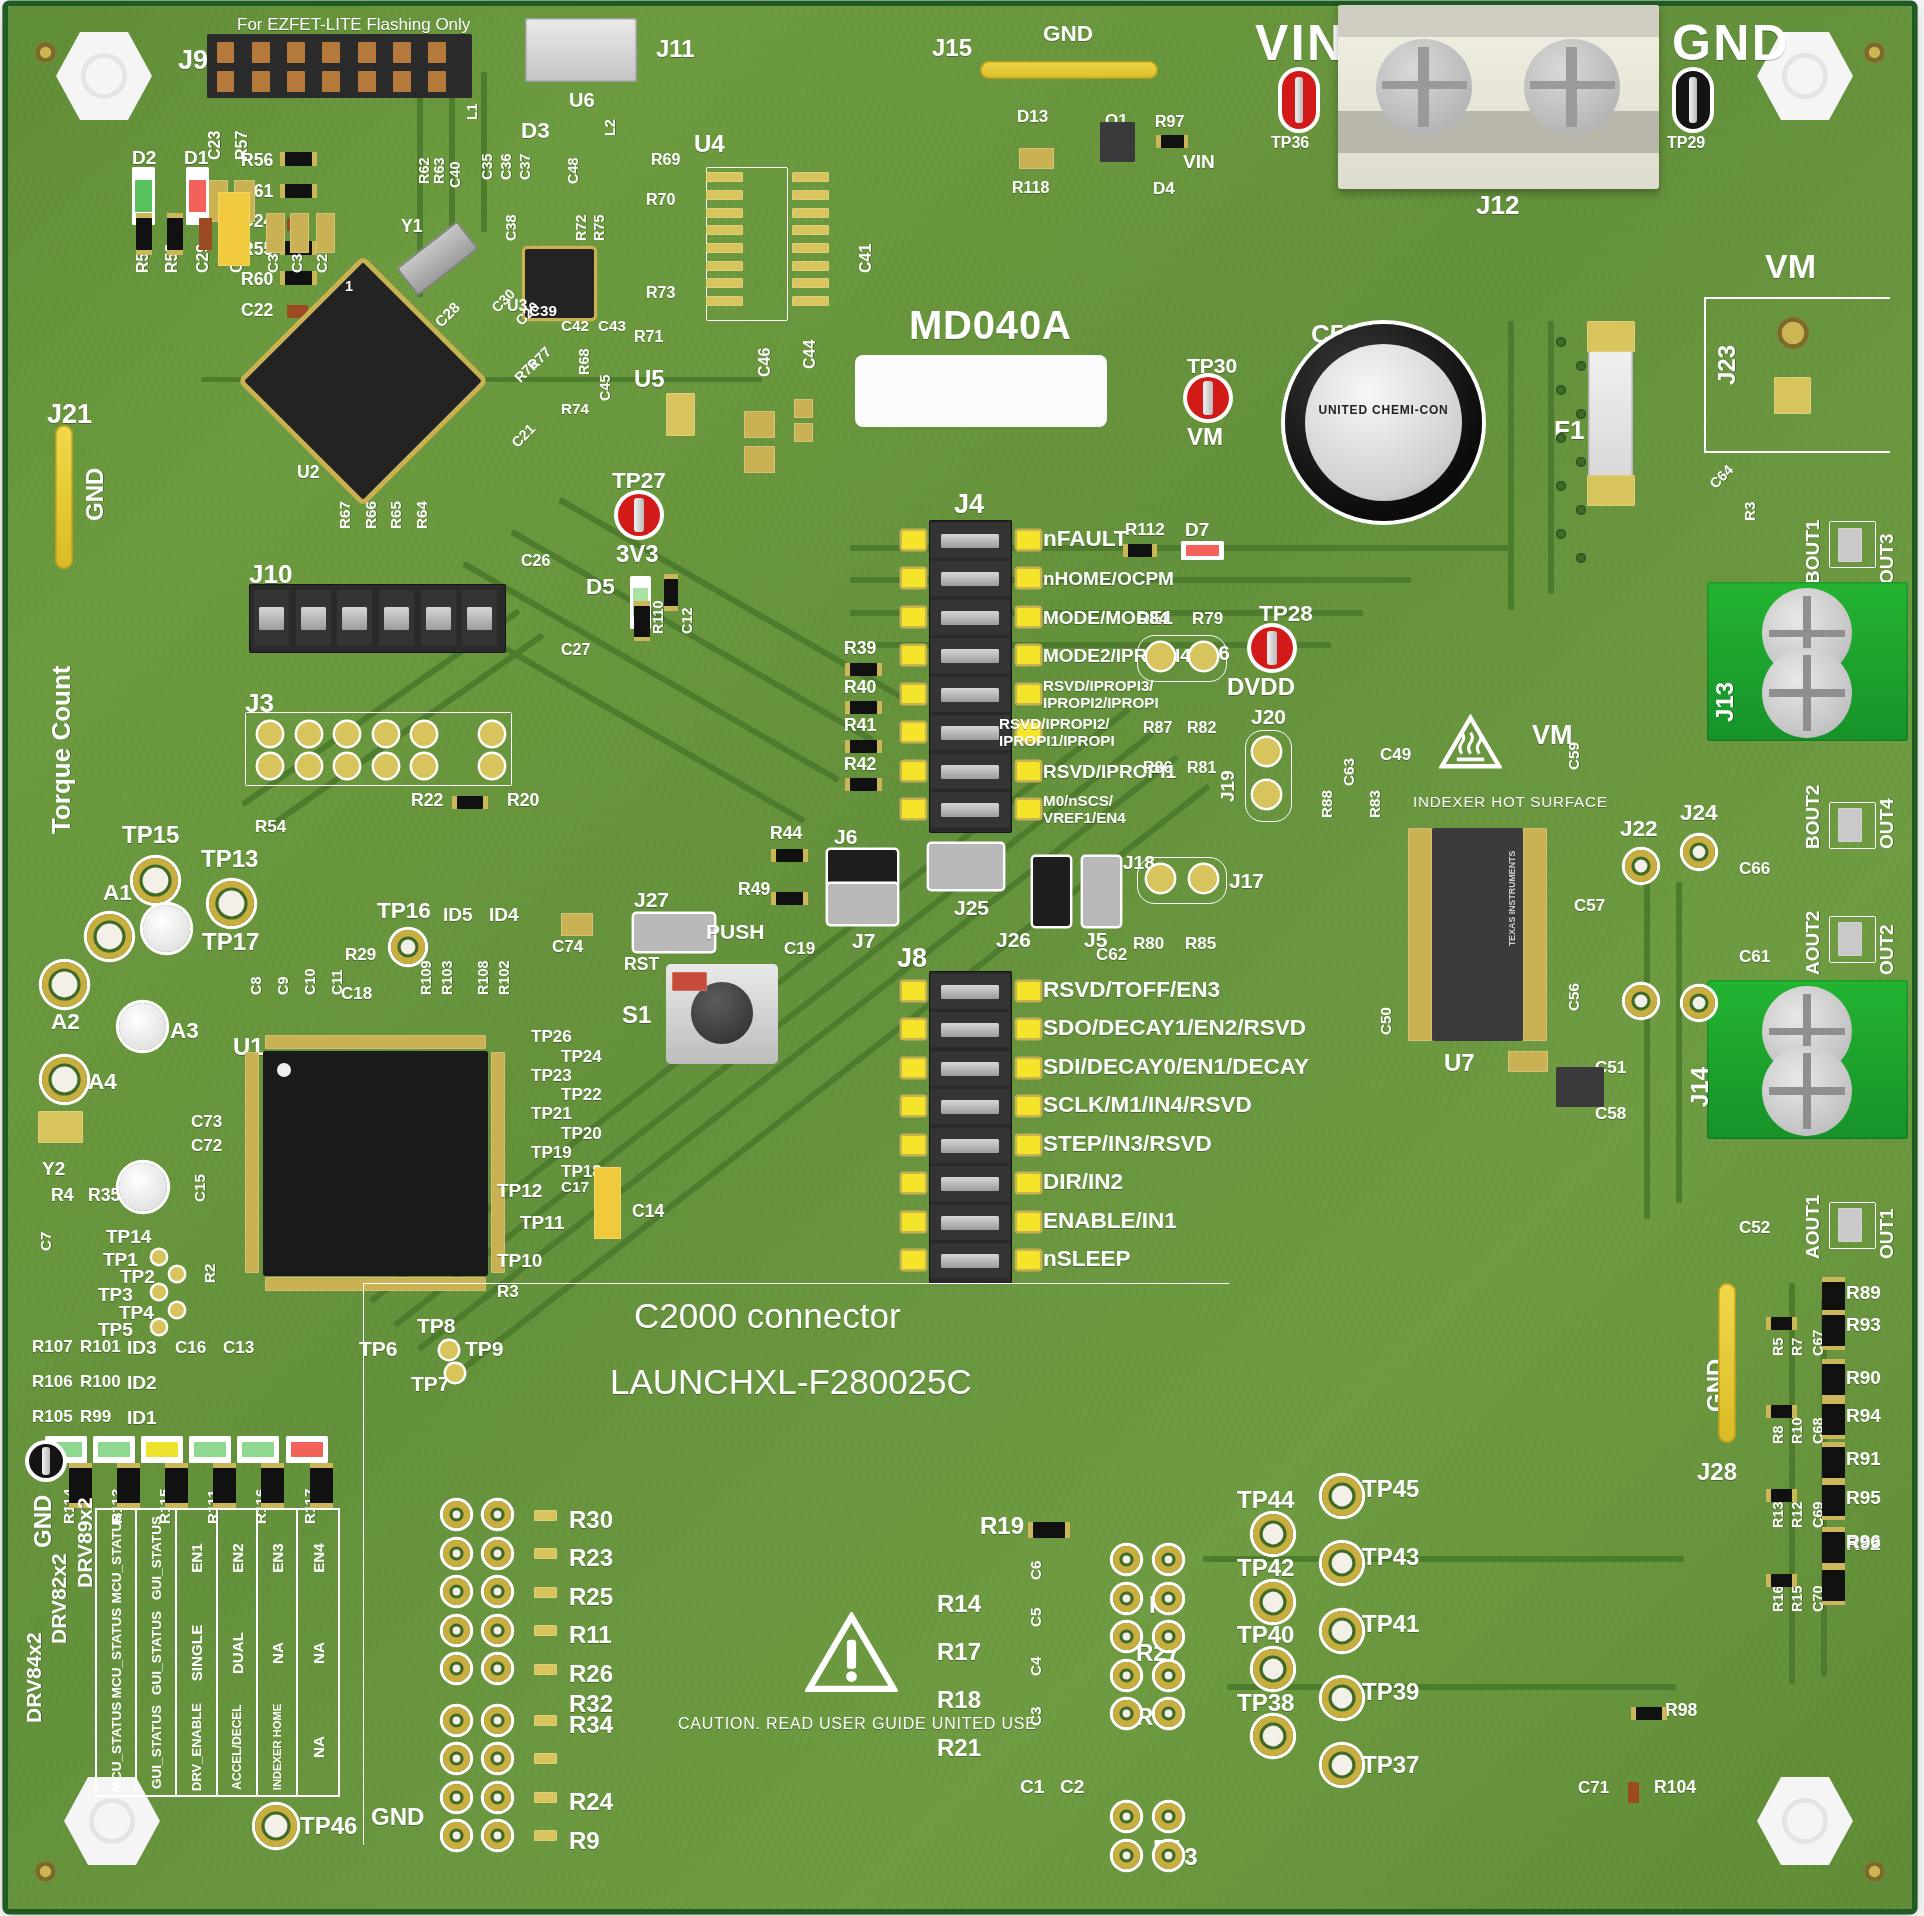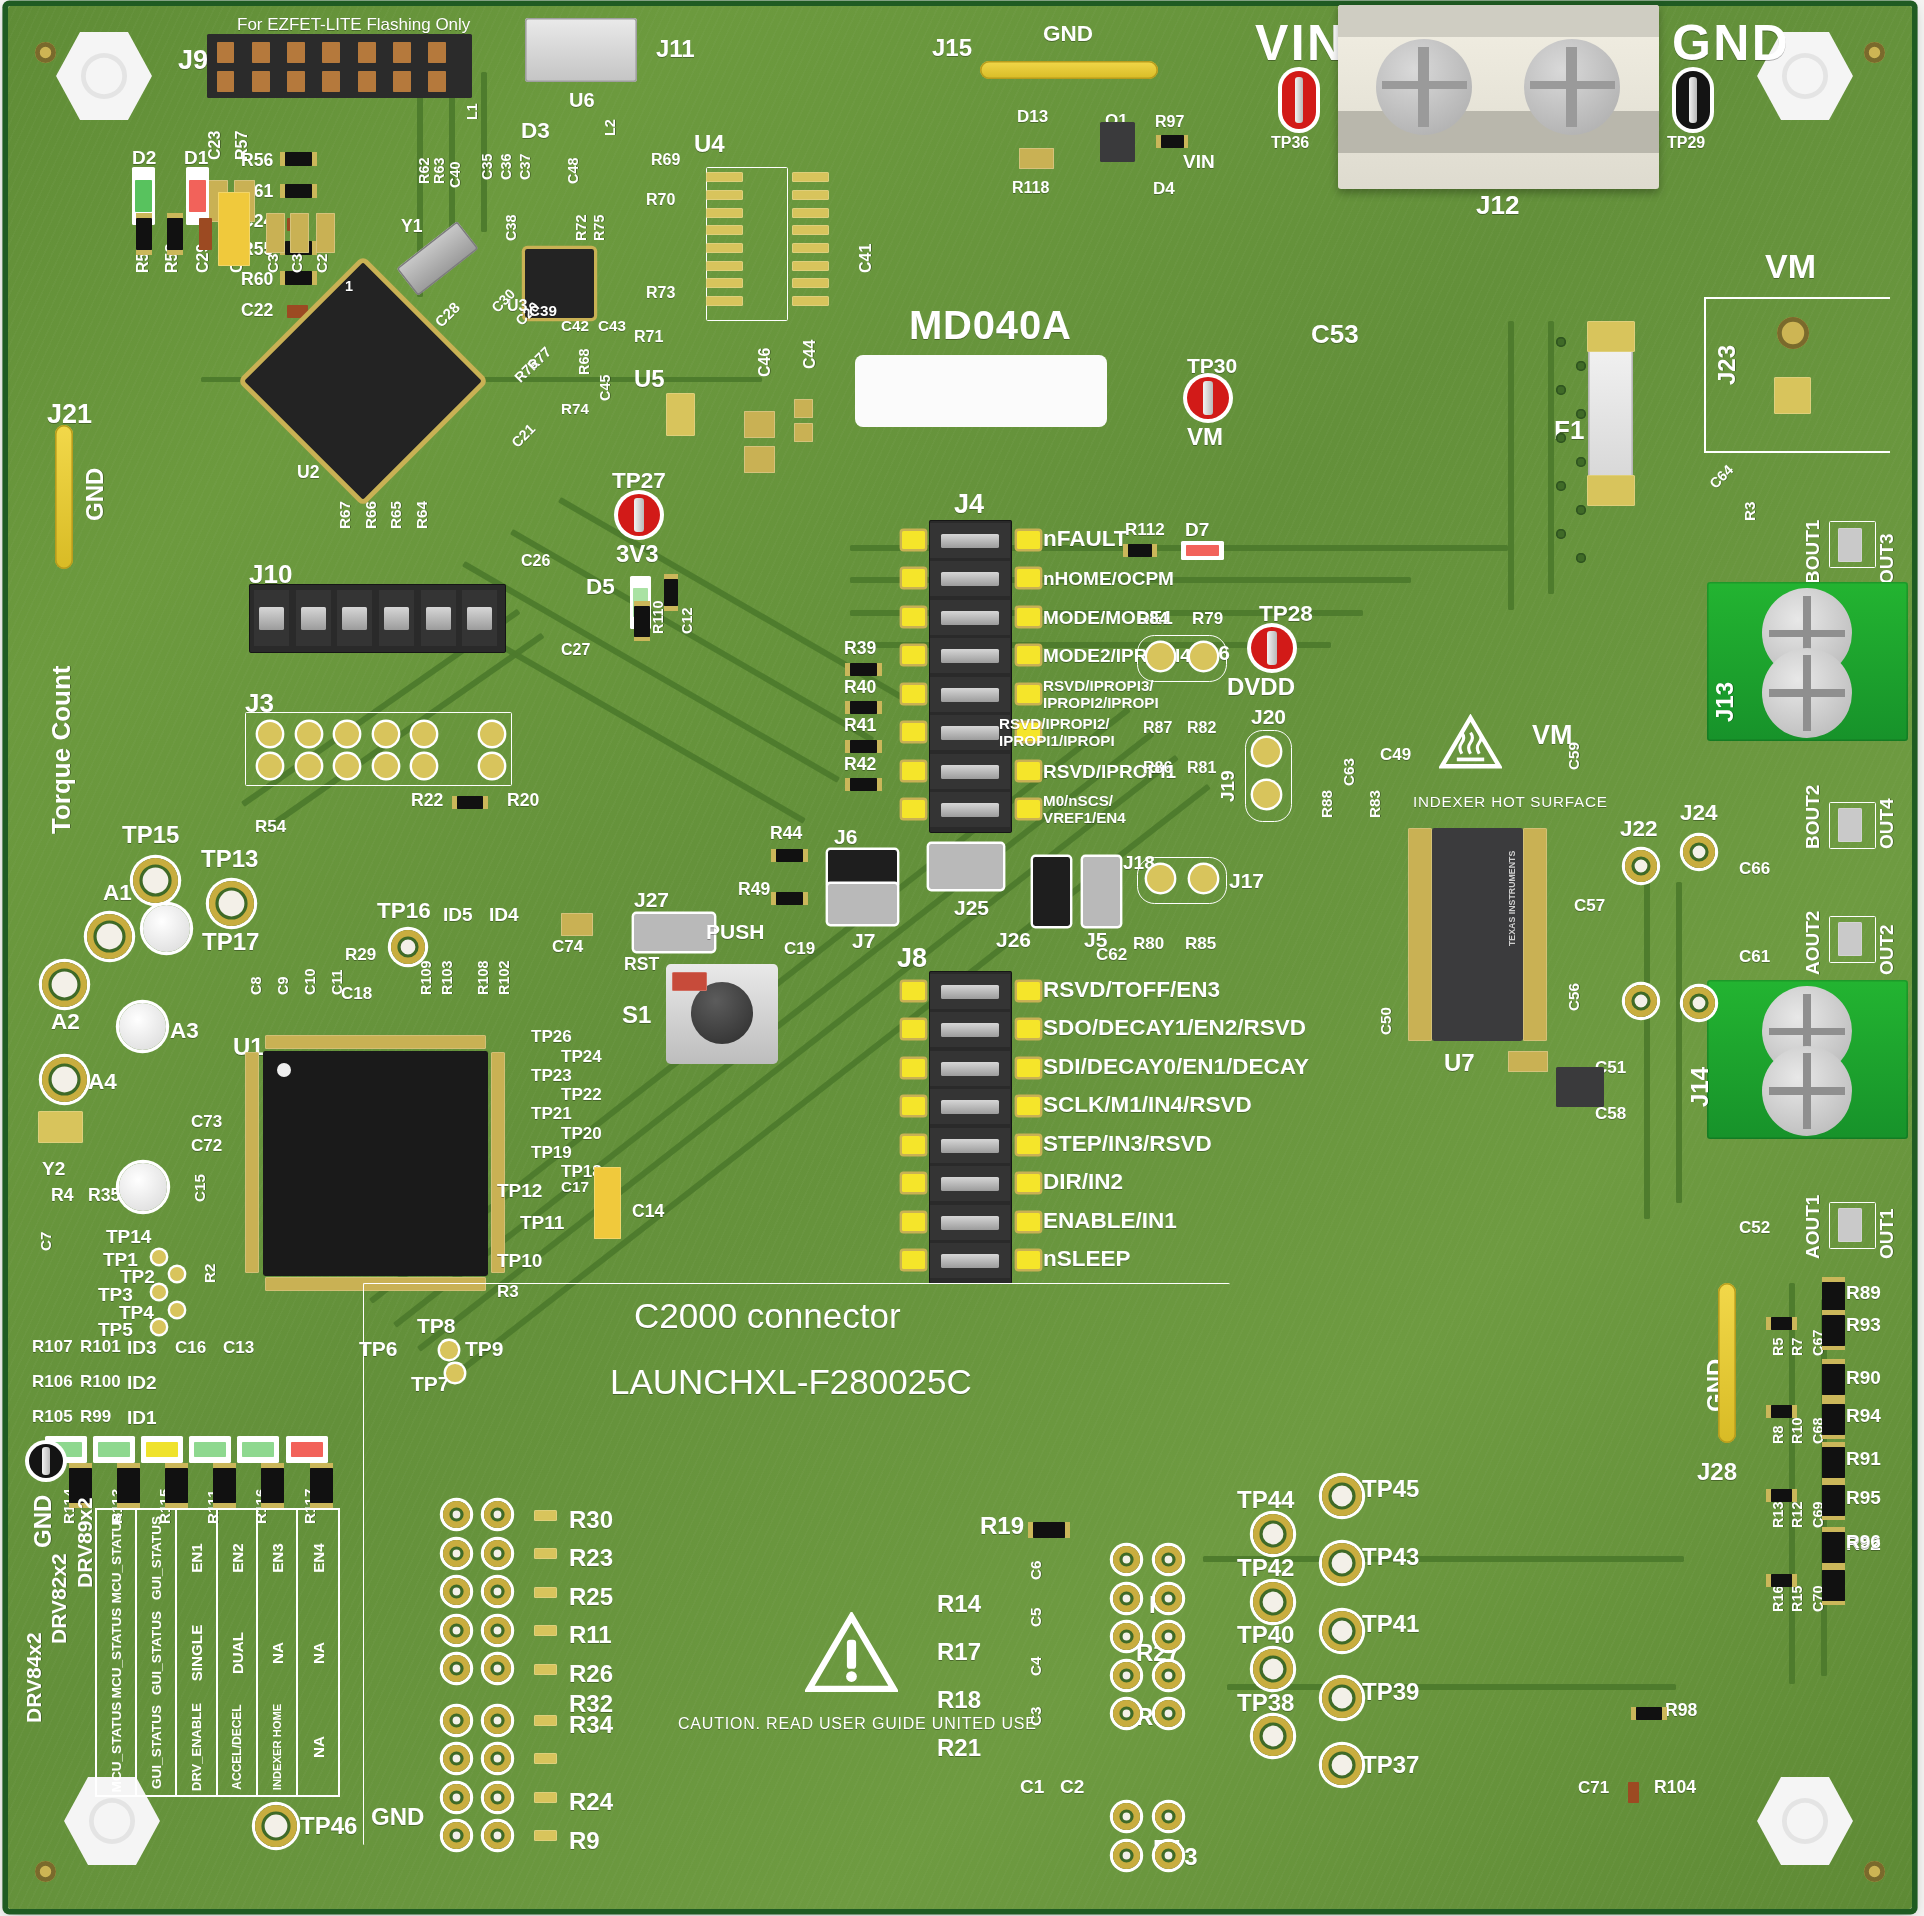--- a/index.html
+++ b/index.html
@@ -660,20 +660,24 @@
   <div class="slk" style="left:1043px;top:979px;font-size:22.5px;">RSVD/TOFF/EN3</div>
   <div class="slk" style="left:1043px;top:1017px;font-size:22.5px;">SDO/DECAY1/EN2/RSVD</div>
   <div class="slk" style="left:1043px;top:1056px;font-size:22.5px;">SDI/DECAY0/EN1/DECAY</div>
   <div class="slk" style="left:1043px;top:1094px;font-size:22.5px;">SCLK/M1/IN4/RSVD</div>
   <div class="slk" style="left:1043px;top:1133px;font-size:22.5px;">STEP/IN3/RSVD</div>
   <div class="slk" style="left:1043px;top:1171px;font-size:22.5px;">DIR/IN2</div>
   <div class="slk" style="left:1043px;top:1210px;font-size:22.5px;">ENABLE/IN1</div>
   <div class="slk" style="left:1043px;top:1248px;font-size:22.5px;">nSLEEP</div>
 
   <div class="slk" style="left:1311px;top:321px;font-size:26px;">C53</div>
+  <div class="elcap" style="left:1285px;top:324px;width:197px;height:197px;">
+    <div class="body"></div>
+    <div class="txt" style="font-size:12px;line-height:1.2;">UNITED CHEMI-CON</div>
+  </div>
   <div class="slk" style="left:1187px;top:355px;font-size:21px;">TP30</div>
   <div class="tpr" style="left:1187px;top:377px;width:42px;height:42px;"></div>
   <div class="slk" style="left:1187px;top:425px;font-size:24px;">VM</div>
 
   <div class="slk" style="left:1554px;top:417px;font-size:26px;">F1</div>
   <div class="fuse" style="left:1588px;top:337px;width:45px;height:152px;"></div>
   <div class="pad" style="left:1587px;top:321px;width:48px;height:30.5px;"></div>
   <div class="pad" style="left:1587px;top:475px;width:48px;height:30.5px;"></div>
 
   <div class="slk rot90" style="left:1803px;top:584px;font-size:19px;">BOUT1</div>

